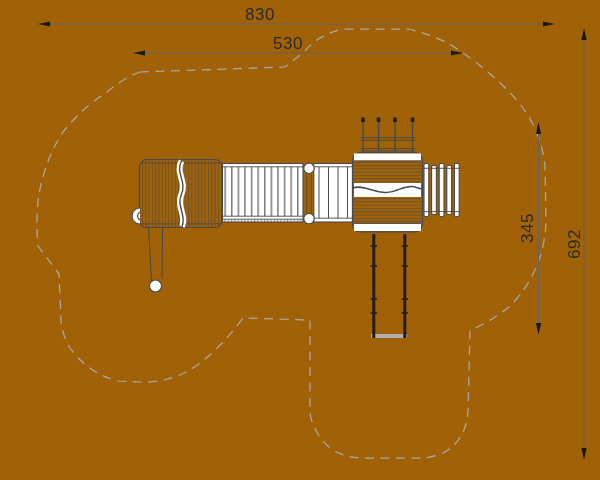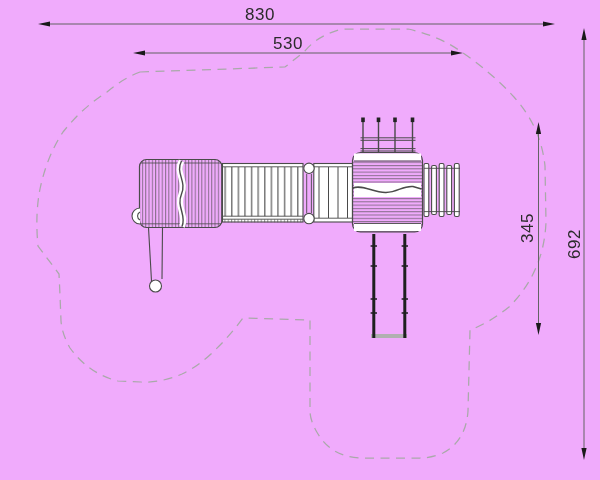--- a/index.html
+++ b/index.html
@@ -5,21 +5,21 @@
   html, body {
     margin: 0;
     padding: 0;
     background: #ffffff;
     font-family: "Liberation Sans", sans-serif;
   }
   .canvas {
     position: relative;
     width: 600px;
     height: 480px;
-    background: #f0abfc;
+    background: #a16207;
     overflow: hidden;
   }
   svg { display: block; }
   text {
     font-family: "Liberation Sans", sans-serif;
     font-size: 17px;
     font-weight: 400;
     letter-spacing: 0.5px;
   }
 </style>

